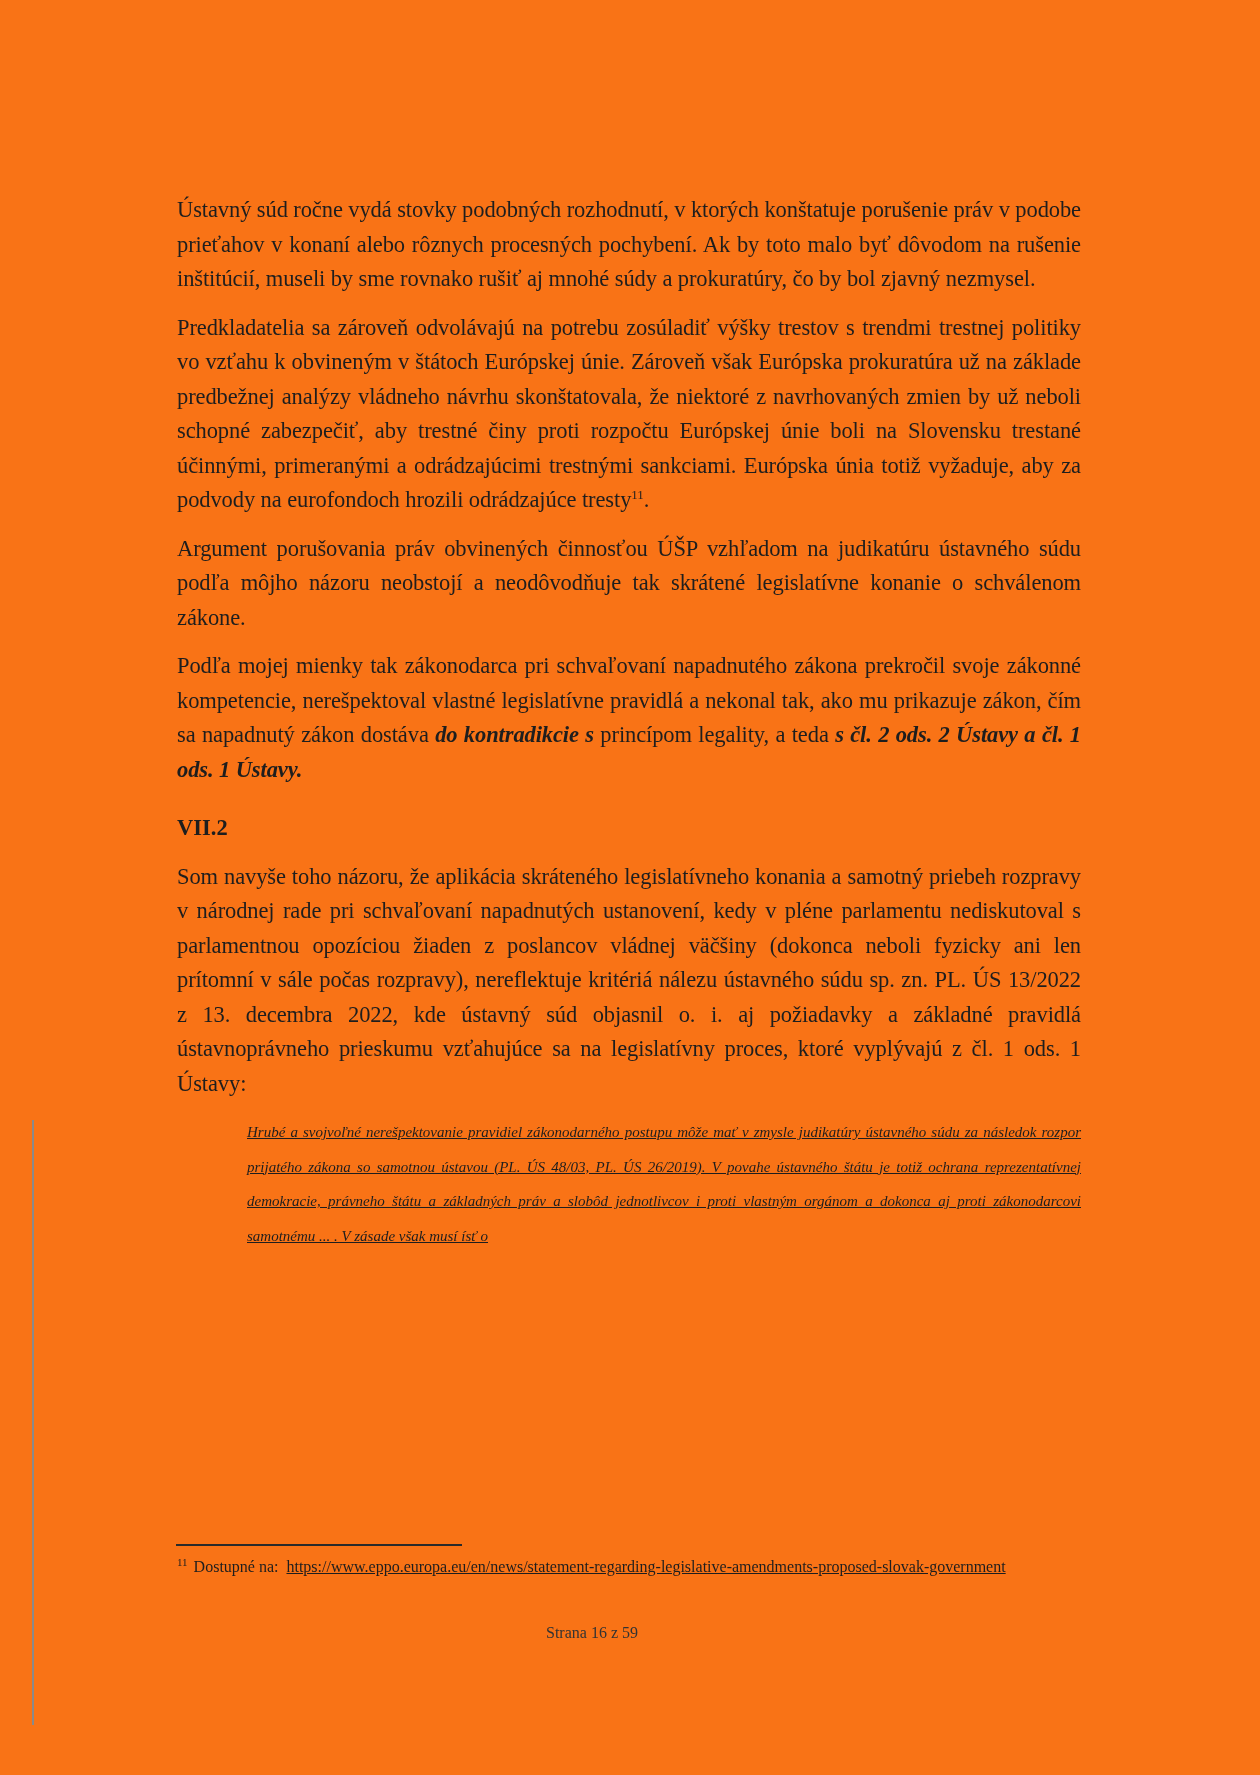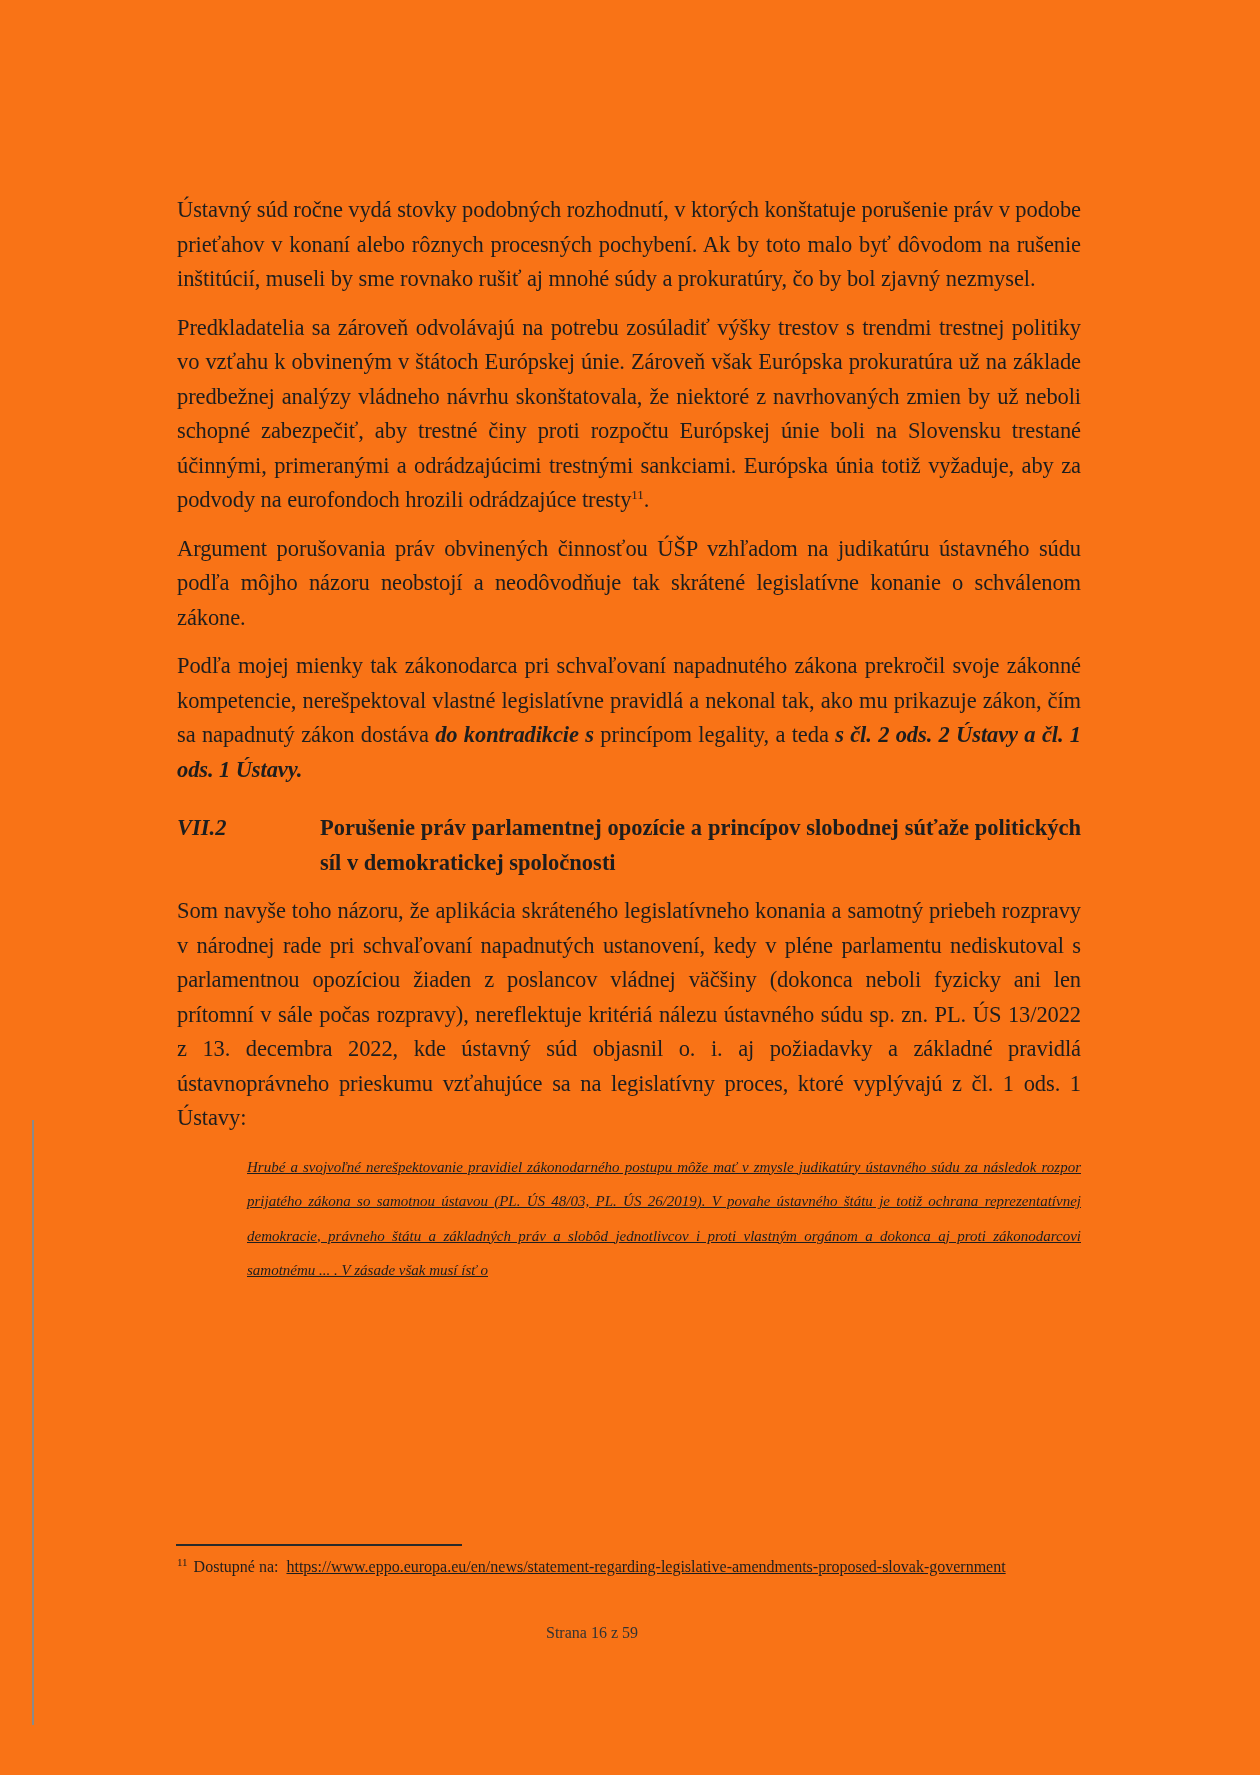--- a/index.html
+++ b/index.html
@@ -49,21 +49,20 @@
       display: flex;
       margin-top: 24px;
       margin-bottom: 14px;
       font-weight: bold;
       font-size: 22.5px;
       line-height: 34.5px;
     }
     .section-heading .num {
       width: 143px;
       flex: 0 0 143px;
-      font-style: italic;
     }
     .section-heading .title {
       flex: 1;
       text-align: justify;
     }
     blockquote.quote {
       margin: 0 0 0 70px;
       padding: 0;
       font-style: italic;
       font-size: 15px;
@@ -114,21 +113,20 @@
     <p class="body">Ústavný súd ročne vydá stovky podobných rozhodnutí, v ktorých konštatuje porušenie práv v podobe prieťahov v konaní alebo rôznych procesných pochybení. Ak by toto malo byť dôvodom na rušenie inštitúcií, museli by sme rovnako rušiť aj mnohé súdy a prokuratúry, čo by bol zjavný nezmysel.</p>
 
     <p class="body"><span>Predkladatelia sa zároveň odvolávajú na potrebu zosúladiť výšky trestov s trendmi trestnej politiky vo vzťahu k obvineným v štátoch Európskej únie. Zároveň však Európska prokuratúra už na základe predbežnej analýzy vládneho návrhu skonštatovala, že niektoré z navrhovaných zmien by už neboli schopné zabezpečiť, aby trestné činy proti rozpočtu Európskej únie boli na Slovensku trestané účinnými, primeranými a odrádzajúcimi trestnými sankciami. Európska únia totiž vyžaduje, aby za podvody na eurofondoch hrozili odrádzajúce tresty</span><sup class="fn">11</sup><span>.</span></p>
 
     <p class="body">Argument porušovania práv obvinených činnosťou ÚŠP vzhľadom na judikatúru ústavného súdu podľa môjho názoru neobstojí a neodôvodňuje tak skrátené legislatívne konanie o schválenom zákone.</p>
 
     <p class="body"><span>Podľa mojej mienky tak zákonodarca pri schvaľovaní napadnutého zákona prekročil svoje zákonné kompetencie, nerešpektoval vlastné legislatívne pravidlá a nekonal tak, ako mu prikazuje zákon, čím sa napadnutý zákon dostáva </span><b>do kontradikcie s</b><span> princípom legality, a teda </span><b>s čl. 2 ods. 2 Ústavy a čl. 1 ods. 1 Ústavy.</b></p>
 
     <div class="section-heading">
       <span class="num">VII.2</span>
-      <span class="title">Porušenie práv parlamentnej opozície a princípov slobodnej súťaže politických síl v demokratickej spoločnosti</span>
     </div>
 
     <p class="body">Som navyše toho názoru, že aplikácia skráteného legislatívneho konania a samotný priebeh rozpravy v národnej rade pri schvaľovaní napadnutých ustanovení, kedy v pléne parlamentu nediskutoval s parlamentnou opozíciou žiaden z poslancov vládnej väčšiny (dokonca neboli fyzicky ani len prítomní v sále počas rozpravy), nereflektuje kritériá nálezu ústavného súdu sp. zn. PL. ÚS 13/2022 z 13. decembra 2022, kde ústavný súd objasnil o. i. aj požiadavky a základné pravidlá ústavnoprávneho prieskumu vzťahujúce sa na legislatívny proces, ktoré vyplývajú z čl. 1 ods. 1 Ústavy:</p>
 
     <blockquote class="quote">Hrubé a svojvoľné nerešpektovanie pravidiel zákonodarného postupu môže mať v zmysle judikatúry ústavného súdu za následok rozpor prijatého zákona so samotnou ústavou (PL. ÚS 48/03, PL. ÚS 26/2019). V povahe ústavného štátu je totiž ochrana reprezentatívnej demokracie, právneho štátu a základných práv a slobôd jednotlivcov i proti vlastným orgánom a dokonca aj proti zákonodarcovi samotnému ... . V zásade však musí ísť o</blockquote>
   </div>
 
   <div class="fn-rule"></div>
 
   <div class="footnote">

